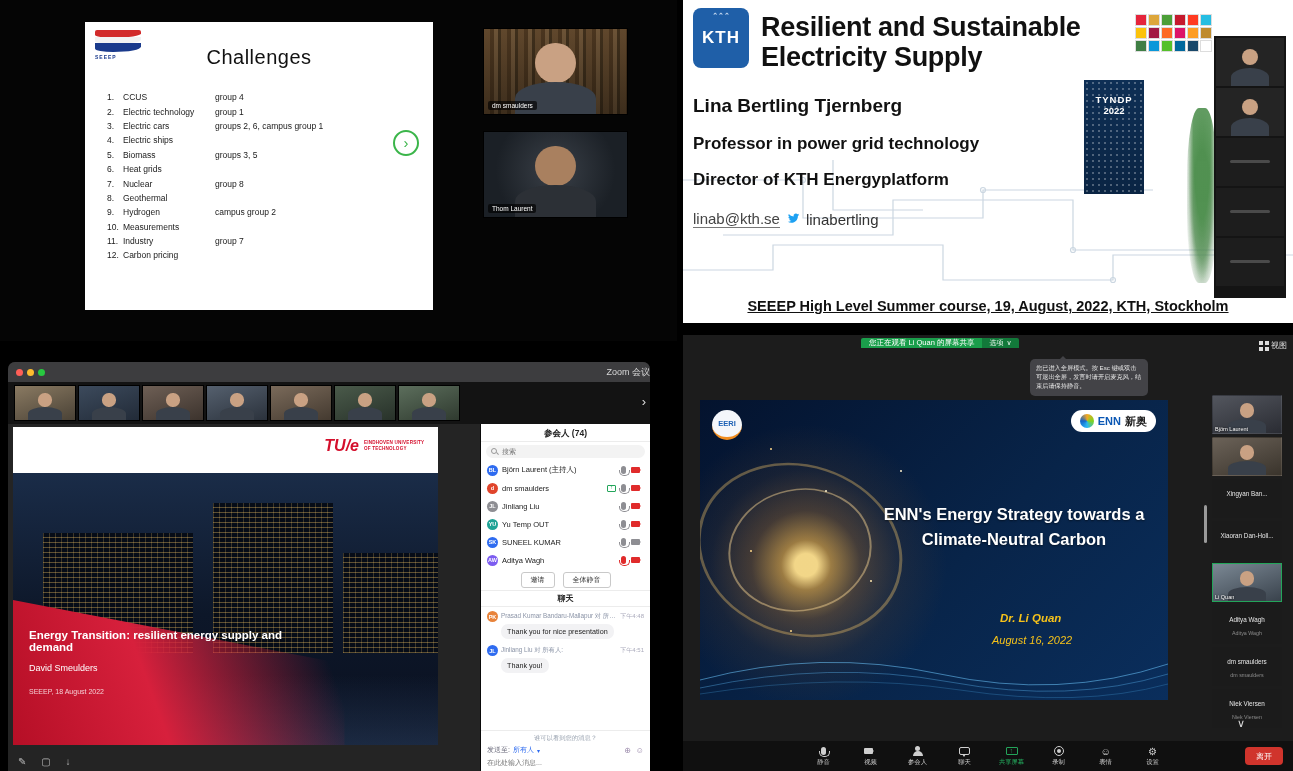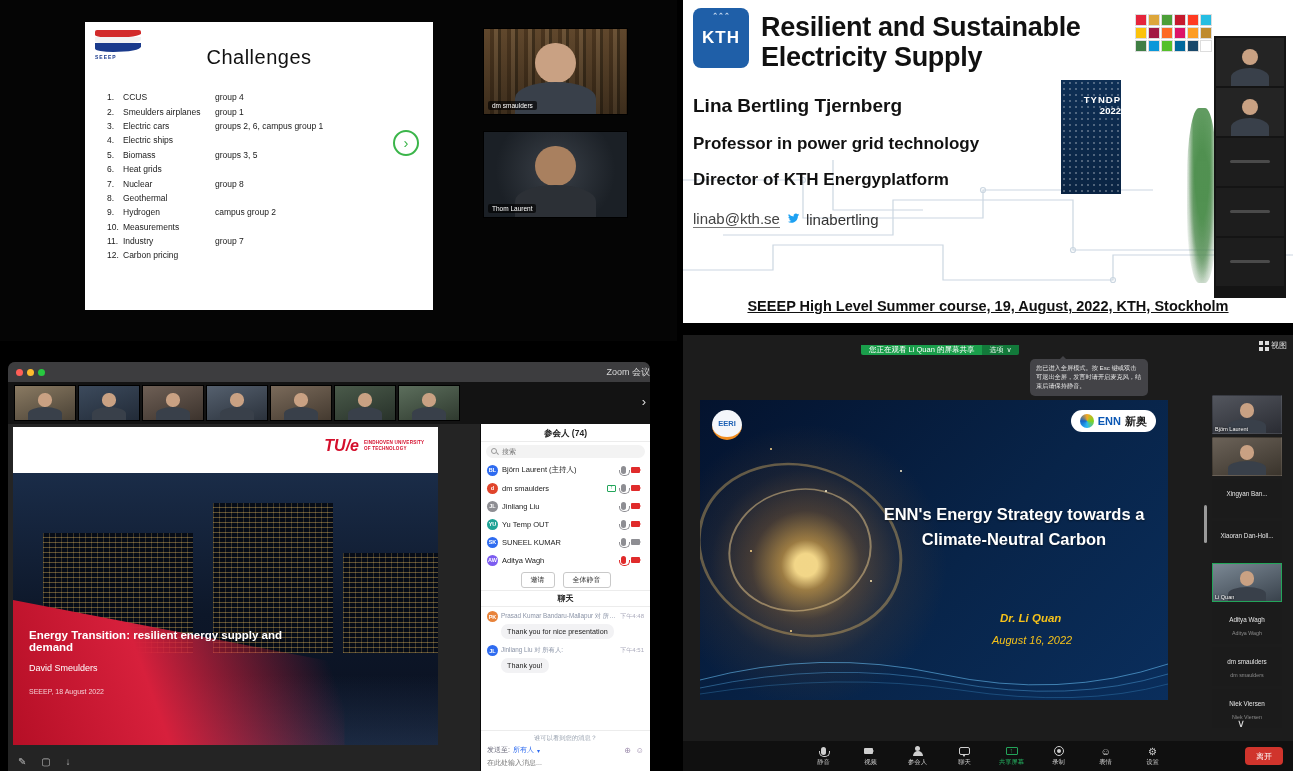--- a/index.html
+++ b/index.html
@@ -61,21 +61,21 @@
   .kth-logo::before{content:"⌃⌃⌃";position:absolute;top:4px;font-size:7px;letter-spacing:0;color:#cfe0f5}
   .tr-title{position:absolute;left:78px;top:12px;font-size:27px;line-height:1.12;font-weight:bold;letter-spacing:-.3px}
   .tr-speaker{position:absolute;left:10px;top:95px;font-size:19px;font-weight:bold}
   .tr-role1{position:absolute;left:10px;top:134px;font-size:17px;font-weight:bold}
   .tr-role2{position:absolute;left:10px;top:170px;font-size:17px;font-weight:bold}
   .tr-email-row{position:absolute;left:10px;top:210px;font-size:15px;display:flex;align-items:center;gap:6px;color:#333}
   .tr-email{border-bottom:1px solid #777;color:#444}
   .tr-caption{position:absolute;left:0;top:298px;width:100%;text-align:center;font-size:14.5px;font-weight:600;text-decoration:underline;color:#111}
   .sdg-grid{position:absolute;left:452px;top:14px;display:grid;grid-template-columns:repeat(6,12px);gap:1px}
   .sdg-grid .tile{width:12px;height:12px;border:0.5px solid #ddd}
-  .book{position:absolute;left:378px;top:80px;width:60px;height:114px;background:linear-gradient(#0e2f55,#0a2443);color:#fff;text-align:right;
+  .book{position:absolute;left:401px;top:80px;width:60px;height:114px;background:linear-gradient(#0e2f55,#0a2443);color:#fff;text-align:center;
         background-image:radial-gradient(rgba(255,255,255,.28) 1px,transparent 1px),linear-gradient(#0e2f55,#0a2443);background-size:6px 6px,100% 100%}
   .book .bt{display:block;margin-top:14px;font-size:9.5px;font-weight:bold;letter-spacing:1px}
   .book .by{display:block;font-size:9.5px;font-weight:bold}
   .plant{position:absolute;left:504px;top:108px;width:30px;height:175px;background:
     radial-gradient(ellipse at 50% 15%,rgba(70,140,70,.8) 0 40%,transparent 70%),
     radial-gradient(ellipse at 50% 55%,rgba(60,120,60,.6) 0 40%,transparent 70%),
     linear-gradient(rgba(60,110,60,.25),rgba(60,110,60,.05));border-radius:40%}
   .tr-panel{position:absolute;left:531px;top:36px;width:72px;height:262px;background:#141414;padding:2px}
   .tr-tile{position:relative;width:100%;height:48px;margin-bottom:2px;background:#242424;overflow:hidden}
   .tr-tile.dark{background:#1d1d1d}
@@ -134,21 +134,21 @@
   .notice{text-align:center;font-size:6.3px;color:#9aa3b0;margin-bottom:2px}
   .send-row{display:flex;align-items:center;gap:3px;font-size:7px;margin-bottom:2px}
   .send-to{color:#667}
   .send-val{color:#2e6bf0}
   .send-caret{color:#2e6bf0;font-size:6px}
   .comp-icons{margin-left:auto;color:#98a;font-size:8px;display:flex;gap:5px}
   .composer input{width:100%;border:none;outline:none;font-size:7px;color:#333;padding:2px 0;background:transparent}
 
   
   #q-br{left:683px;top:335px;width:610px;height:436px;background:#1c1c1c}
-  .banner{position:absolute;left:178px;top:3px;height:17px;display:flex;align-items:flex-end;border-radius:2px;overflow:hidden}
+  .banner{position:absolute;left:178px;top:3px;height:17px;display:flex;align-items:flex-start;border-radius:2px;overflow:hidden}
   .banner .b-text{background:#1a9e4b;color:#fff;font-size:7.5px;display:flex;align-items:center;padding:0 8px}
   .banner .b-opt{background:#12793a;color:#eaf7ee;font-size:7px;display:flex;align-items:center;gap:3px;padding:0 7px}
   .view-btn{position:absolute;right:6px;top:5px;color:#ddd;font-size:8px;display:flex;align-items:center}
   .tooltip{position:absolute;left:347px;top:24px;width:118px;background:#434347;color:#e8e8e8;font-size:6.2px;line-height:1.45;padding:5px 6px;border-radius:5px}
   .tooltip::before{content:"";position:absolute;top:-6px;left:30px;border:3px solid transparent;border-bottom:3px solid #434347}
   .enn-slide{position:absolute;left:17px;top:65px;width:468px;height:300px;background:linear-gradient(135deg,#04132e 0%,#082449 55%,#0a2e5c 100%);overflow:hidden}
   .swirl{position:absolute;left:-50px;top:0px;width:300px;height:300px;background:
     radial-gradient(circle at 52% 55%,rgba(255,224,140,.95) 0 5%,rgba(255,186,70,.6) 11%,rgba(210,130,40,.3) 24%,rgba(150,90,30,.12) 42%,transparent 62%)}
   .swirl::before{content:"";position:absolute;inset:46px;border:3px solid rgba(255,206,110,.35);border-radius:50%;transform:rotate(18deg) scaleY(.82)}
   .swirl::after{content:"";position:absolute;inset:78px;border:2px solid rgba(255,220,150,.45);border-radius:50%;transform:rotate(-12deg) scaleY(.85)}
@@ -195,21 +195,21 @@
       <ol class="tl-list">
 
           <li>
             <span class="num">1.</span>
             <span class="lbl">CCUS</span>
             <span class="grp">group 4</span>
           </li>
 
           <li>
             <span class="num">2.</span>
-            <span class="lbl">Smeulders airplanes</span>
+            <span class="lbl">Electric technology</span>
             <span class="grp">group 1</span>
           </li>
 
           <li>
             <span class="num">3.</span>
             <span class="lbl">Electric cars</span>
             <span class="grp">groups 2, 6, campus group 1</span>
           </li>
 
           <li>

